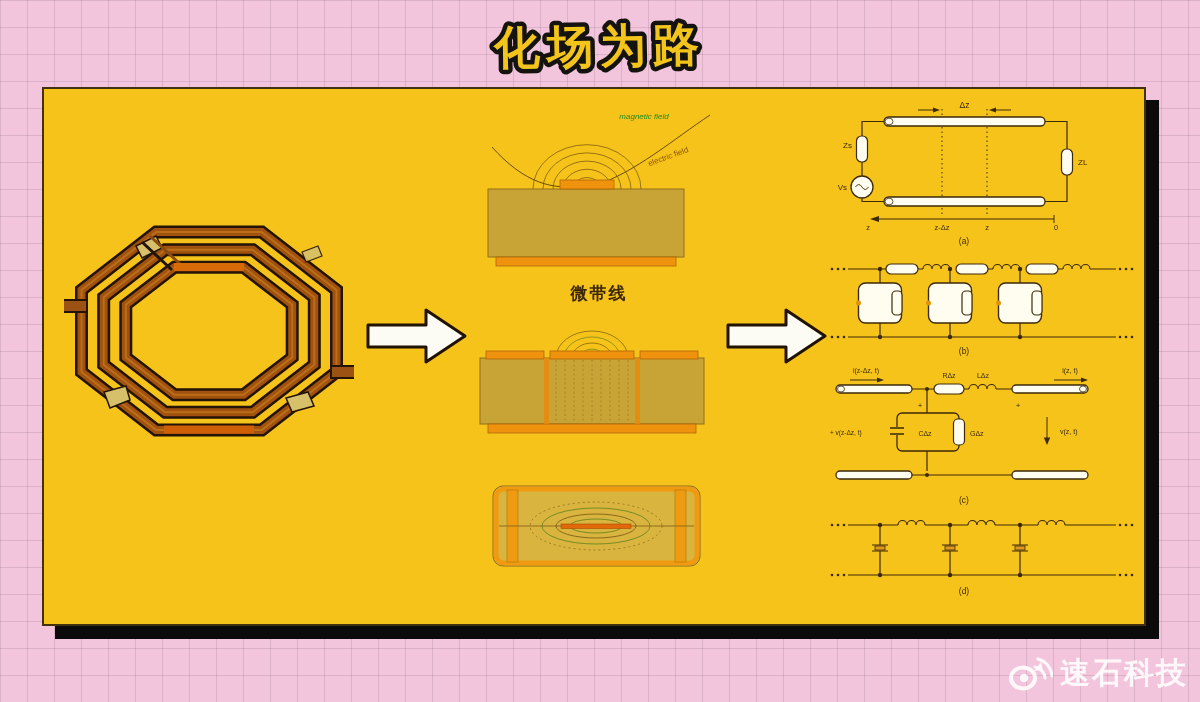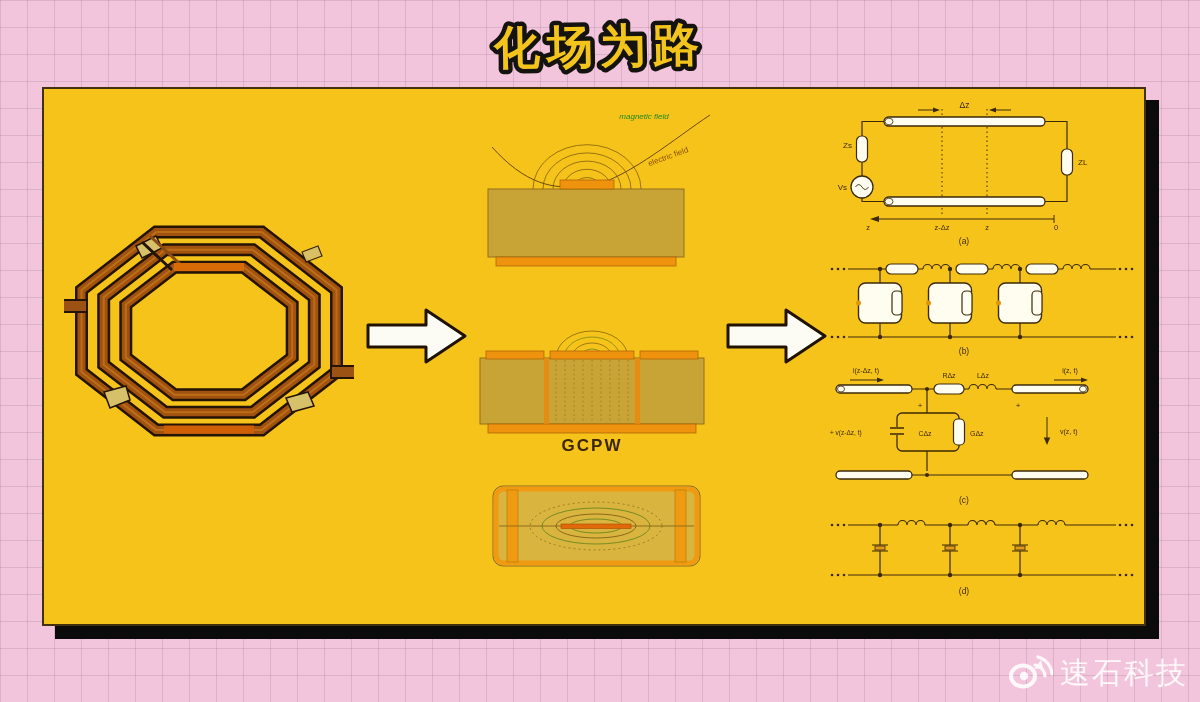--- a/index.html
+++ b/index.html
@@ -16,22 +16,22 @@
   .panel{
     position:absolute;left:42px;top:87px;width:1100px;height:535px;
     background:#f6c31b;border:2px solid #42300e;box-shadow:13px 13px 0 #0b0b0b;
   }
   .abs{position:absolute;}
   .fig-label{
     position:absolute;width:230px;text-align:center;
     color:#3b2708;font-weight:bold;font-size:17px;letter-spacing:2px;
   }
   .watermark{
-    position:absolute;right:12px;bottom:8px;display:flex;gap:7px;
-    color:rgba(255,255,255,0.92);font-size:30px;font-weight:normal;letter-spacing:2px;
+    position:absolute;right:12px;bottom:8px;display:flex;align-items:center;gap:7px;
+    color:rgba(255,255,255,0.92);font-size:30px;font-weight:bold;letter-spacing:2px;
     opacity:0.95;
   }
   svg{display:block;}
   text{font-family:"Liberation Sans",sans-serif;}
 </style>
 </head>
 <body>
 
 <div class="title-wrap">
   <svg width="520" height="74" viewBox="0 0 520 74" style="margin:0 auto">
@@ -89,20 +89,21 @@
       <path d="M69 92 A34 23.8 0 0 0 137 92" stroke-width="0.8" stroke-dasharray="2 2" opacity="0.55"></path>
       <path d="M59 92 A44 30.8 0 0 0 147 92" stroke-width="0.8" stroke-dasharray="2 2" opacity="0.55"></path>
       <path d="M85 92 V156 M94 92 V156 M103 92 V156 M112 92 V156 M121 92 V156" stroke-width="0.8" stroke-dasharray="2 2.5" opacity="0.5"></path>
     </g>
     <rect x="4" y="90" width="196" height="68" fill="#c7a339" stroke="#8f6d1c" stroke-width="1" opacity="0.96"></rect>
     <rect x="12" y="158" width="180" height="9" fill="#ef920e" stroke="#b06705" stroke-width="0.8"></rect>
     <rect x="76" y="81" width="54" height="9" fill="#ef920e" stroke="#b06705" stroke-width="0.8"></rect>
     <text x="160" y="20" text-anchor="middle" font-size="8" fill="#1f8a1f" font-style="italic">magnetic field</text>
     <text x="185" y="60" text-anchor="middle" font-size="8" fill="#8a5206" transform="rotate(-20 185 60)">electric field</text>
   </svg>
+  <div class="fig-label" style="left:440px;top:193px">微带线</div>
 
   <svg class="abs" style="left:428px;top:237px" width="240" height="120" viewBox="0 0 240 120">
     <g fill="none">
       <path d="M108 32 A12 9 0 0 1 132 32" stroke="#557a14" stroke-width="0.9" opacity="0.7"></path>
       <path d="M100 32 A20 15 0 0 1 140 32" stroke="#6b4a0c" stroke-width="0.9" opacity="0.7"></path>
       <path d="M92 32 A28 21 0 0 1 148 32" stroke="#557a14" stroke-width="0.9" opacity="0.7"></path>
       <path d="M84 32 A36 27 0 0 1 156 32" stroke="#6b4a0c" stroke-width="0.9" opacity="0.7"></path>
       <path d="M108 34 A12 8 0 0 0 132 34" stroke="#6b4a0c" stroke-width="0.8" stroke-dasharray="2 2" opacity="0.5"></path>
       <path d="M100 34 A20 13 0 0 0 140 34" stroke="#6b4a0c" stroke-width="0.8" stroke-dasharray="2 2" opacity="0.5"></path>
       <path d="M92 34 A28 18 0 0 0 148 34" stroke="#6b4a0c" stroke-width="0.8" stroke-dasharray="2 2" opacity="0.5"></path>
@@ -111,21 +112,20 @@
     <g stroke="#6b4a0c" stroke-width="0.8" stroke-dasharray="2 2.5" opacity="0.45">
       <path d="M84 34 V96 M93 34 V96 M102 34 V96 M111 34 V96 M120 34 V96 M129 34 V96 M138 34 V96 M147 34 V96 M156 34 V96"></path>
     </g>
     <rect x="16" y="98" width="208" height="9" fill="#ef920e" stroke="#b06705" stroke-width="0.8"></rect>
     <rect x="14" y="25" width="58" height="8" fill="#ef920e" stroke="#b06705" stroke-width="0.8"></rect>
     <rect x="78" y="25" width="84" height="8" fill="#ef920e" stroke="#b06705" stroke-width="0.8"></rect>
     <rect x="168" y="25" width="58" height="8" fill="#ef920e" stroke="#b06705" stroke-width="0.8"></rect>
     <rect x="72" y="32" width="5" height="66" fill="#e8890c" opacity="0.85"></rect>
     <rect x="163" y="32" width="5" height="66" fill="#e8890c" opacity="0.85"></rect>
   </svg>
-  <div class="fig-label" style="left:433px;top:347px">GCPW</div>
 
   <svg class="abs" style="left:445px;top:393px" width="215" height="90" viewBox="0 0 215 90">
     <rect x="4" y="4" width="207" height="80" rx="10" fill="#d9b53f" stroke="#8a6a1a" stroke-width="1"></rect>
     <rect x="7" y="7" width="201" height="74" rx="8" fill="none" stroke="#ef9a10" stroke-width="5"></rect>
     <rect x="18" y="8" width="11" height="72" fill="#ef9a10" stroke="#a87808" stroke-width="0.6"></rect>
     <rect x="186" y="8" width="11" height="72" fill="#ef9a10" stroke="#a87808" stroke-width="0.6"></rect>
     <path d="M10 44 H205" stroke="#8f6d1c" stroke-width="1"></path>
     <g fill="none">
       <ellipse cx="107" cy="44" rx="26" ry="7" stroke="#4f7a16" stroke-width="0.9" opacity="0.8"></ellipse>
       <ellipse cx="107" cy="44" rx="40" ry="12" stroke="#6b4a0c" stroke-width="0.9" opacity="0.8"></ellipse>

